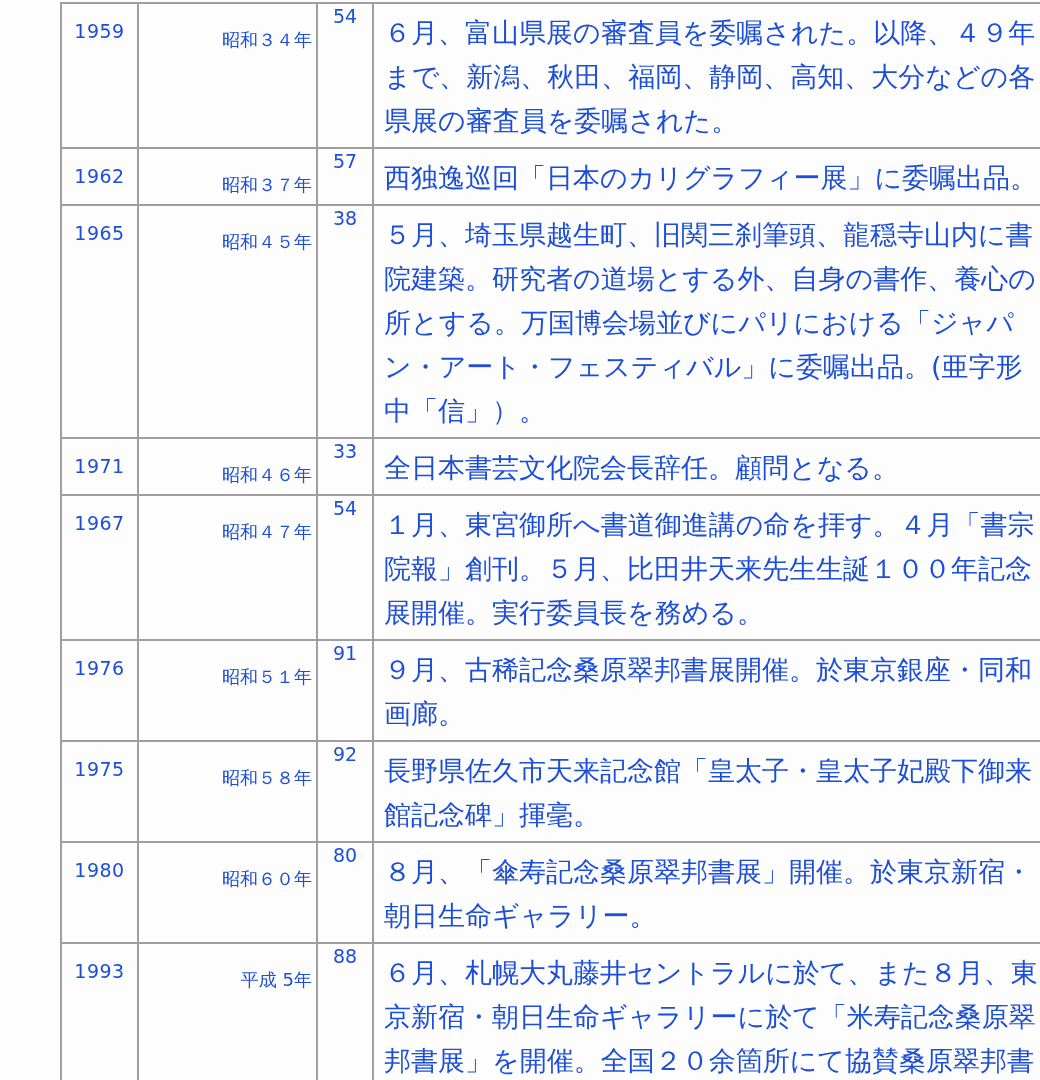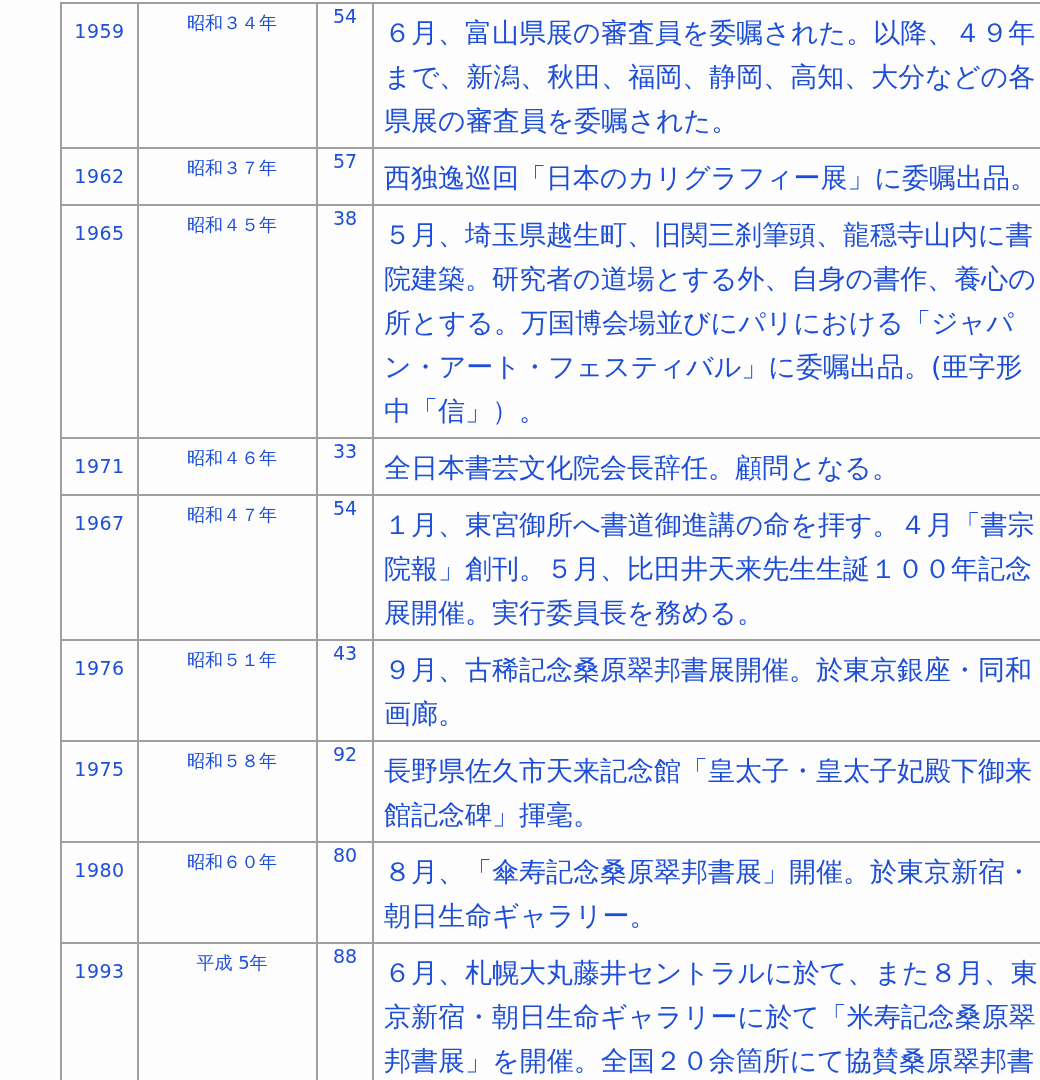--- a/index.html
+++ b/index.html
@@ -31,23 +31,23 @@
   }
   td.col-year {
     width: 73px;
     text-align: center;
     font-size: 19px;
     padding-top: 16px;
     letter-spacing: 0.5px;
   }
   td.col-era {
     width: 160px;
-    text-align: center;
+    text-align: right;
     font-size: 18px;
-    padding: 7px 4px 4px 13px;
+    padding: 24px 4px 4px 13px;
   }
   td.col-age {
     width: 52px;
     text-align: center;
     font-size: 19px;
   }
   td.col-desc {
     width: 659px;
     text-align: left;
     font-size: 27px;
@@ -100,21 +100,21 @@
         </tr>
         <tr>
           <td class="col-year">1967</td>
           <td class="col-era">昭和４７年</td>
           <td class="col-age">54</td>
           <td class="col-desc">１月、東宮御所へ書道御進講の命を拝す。４月「書宗院報」創刊。５月、比田井天来先生生誕１００年記念展開催。実行委員長を務める。</td>
         </tr>
         <tr>
           <td class="col-year">1976</td>
           <td class="col-era">昭和５１年</td>
-          <td class="col-age">43</td>
+          <td class="col-age">91</td>
           <td class="col-desc">９月、古稀記念桑原翠邦書展開催。於東京銀座・同和画廊。</td>
         </tr>
         <tr>
           <td class="col-year">1975</td>
           <td class="col-era">昭和５８年</td>
           <td class="col-age">92</td>
           <td class="col-desc">長野県佐久市天来記念館「皇太子・皇太子妃殿下御来館記念碑」揮毫。</td>
         </tr>
         <tr>
           <td class="col-year">1980</td>

